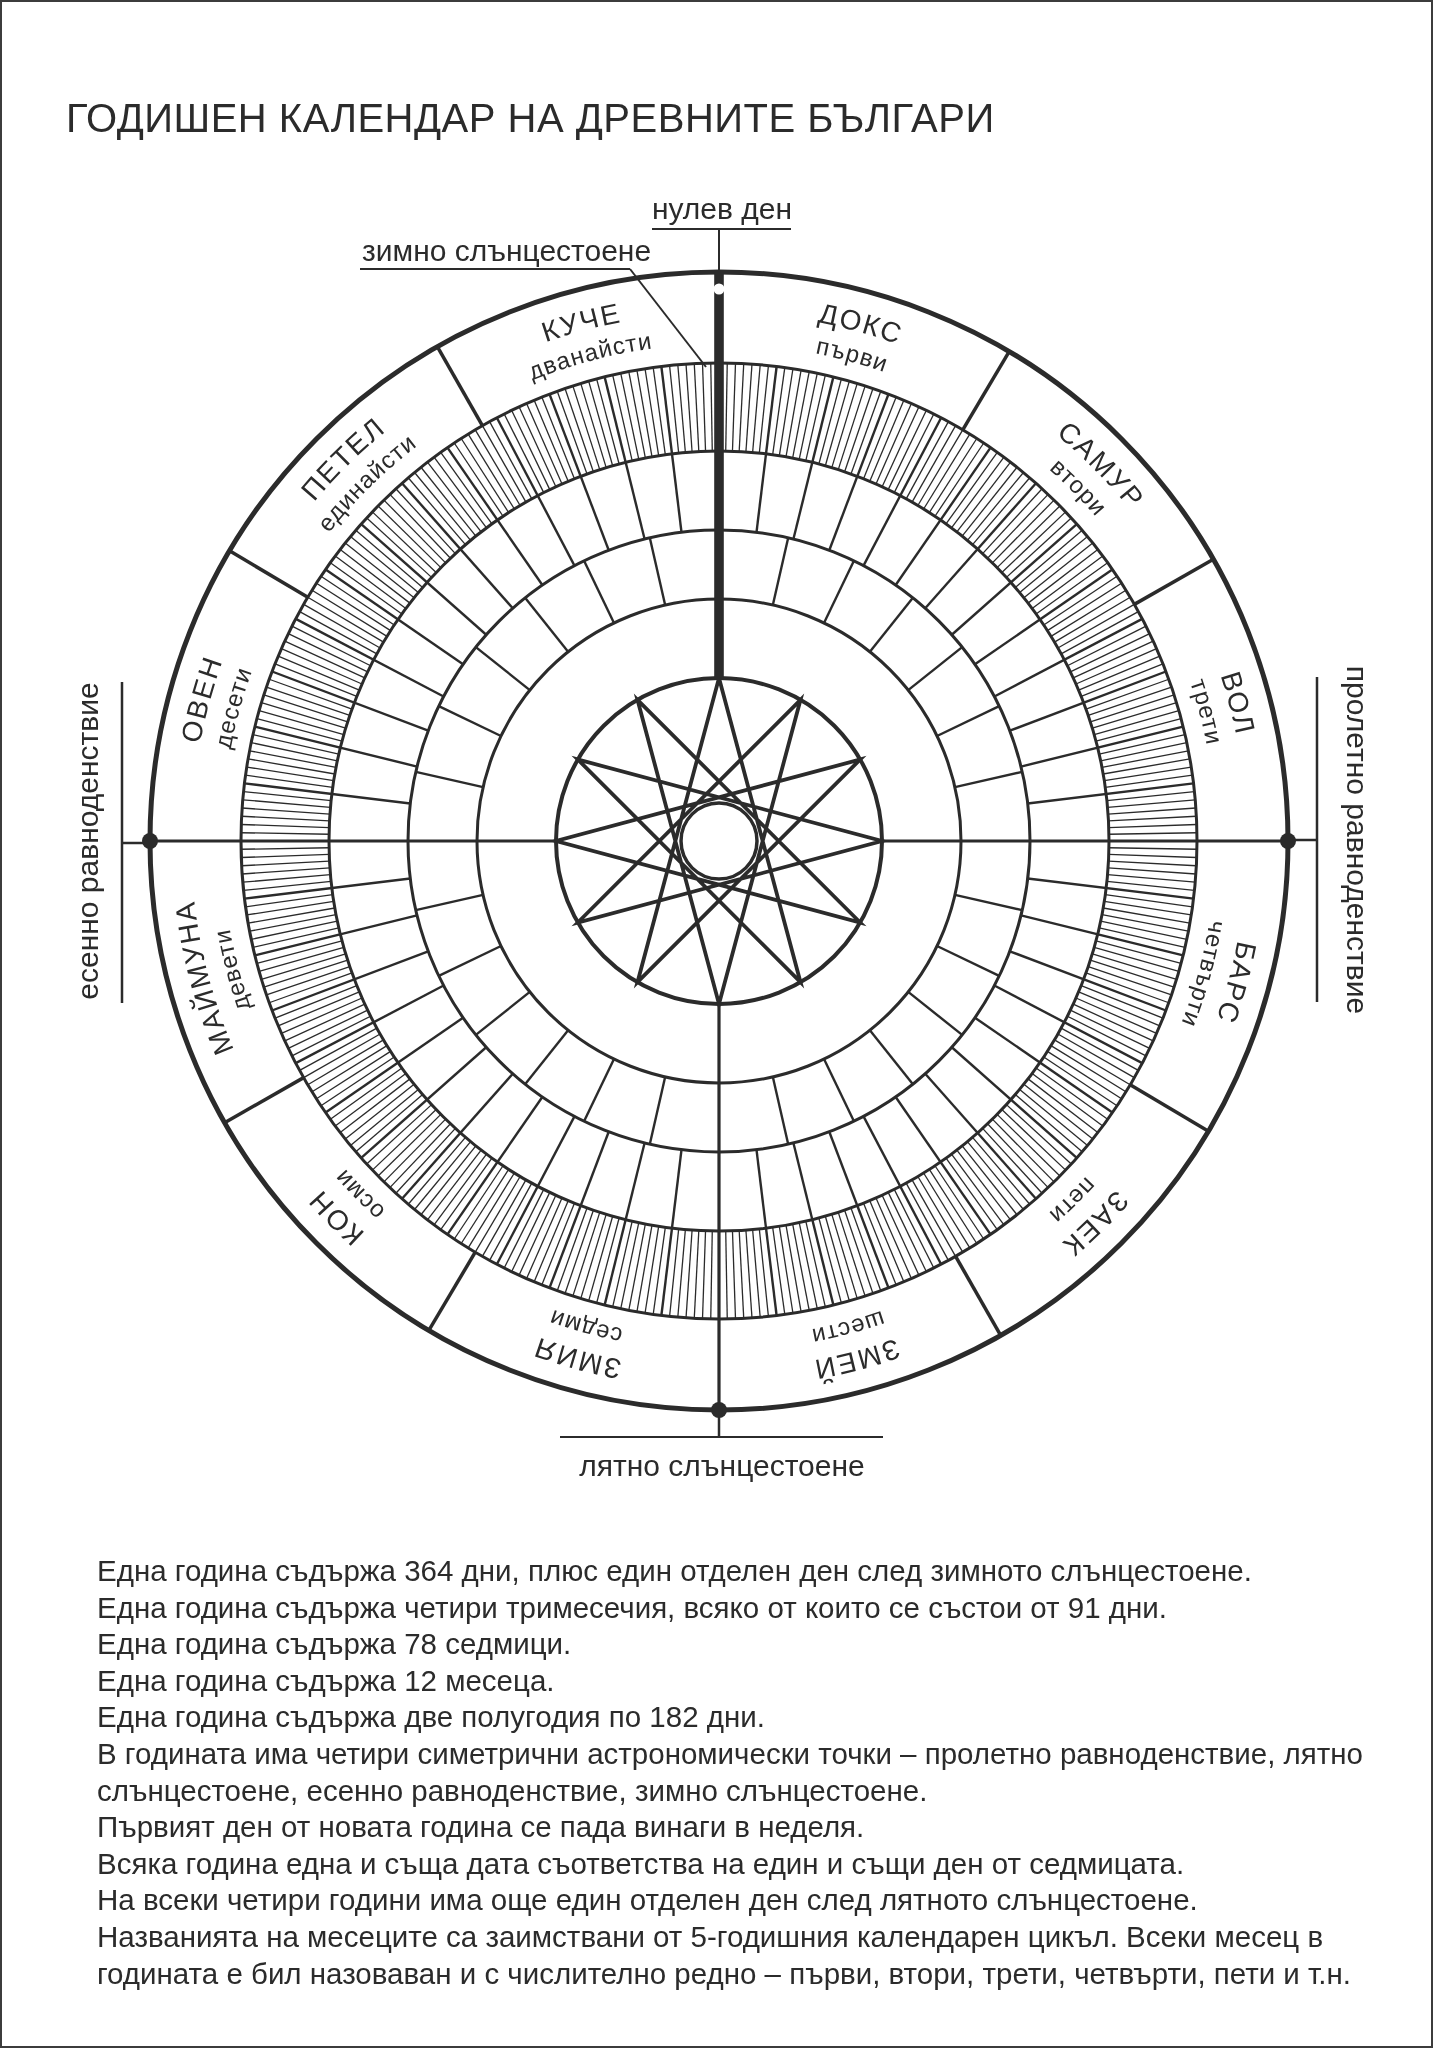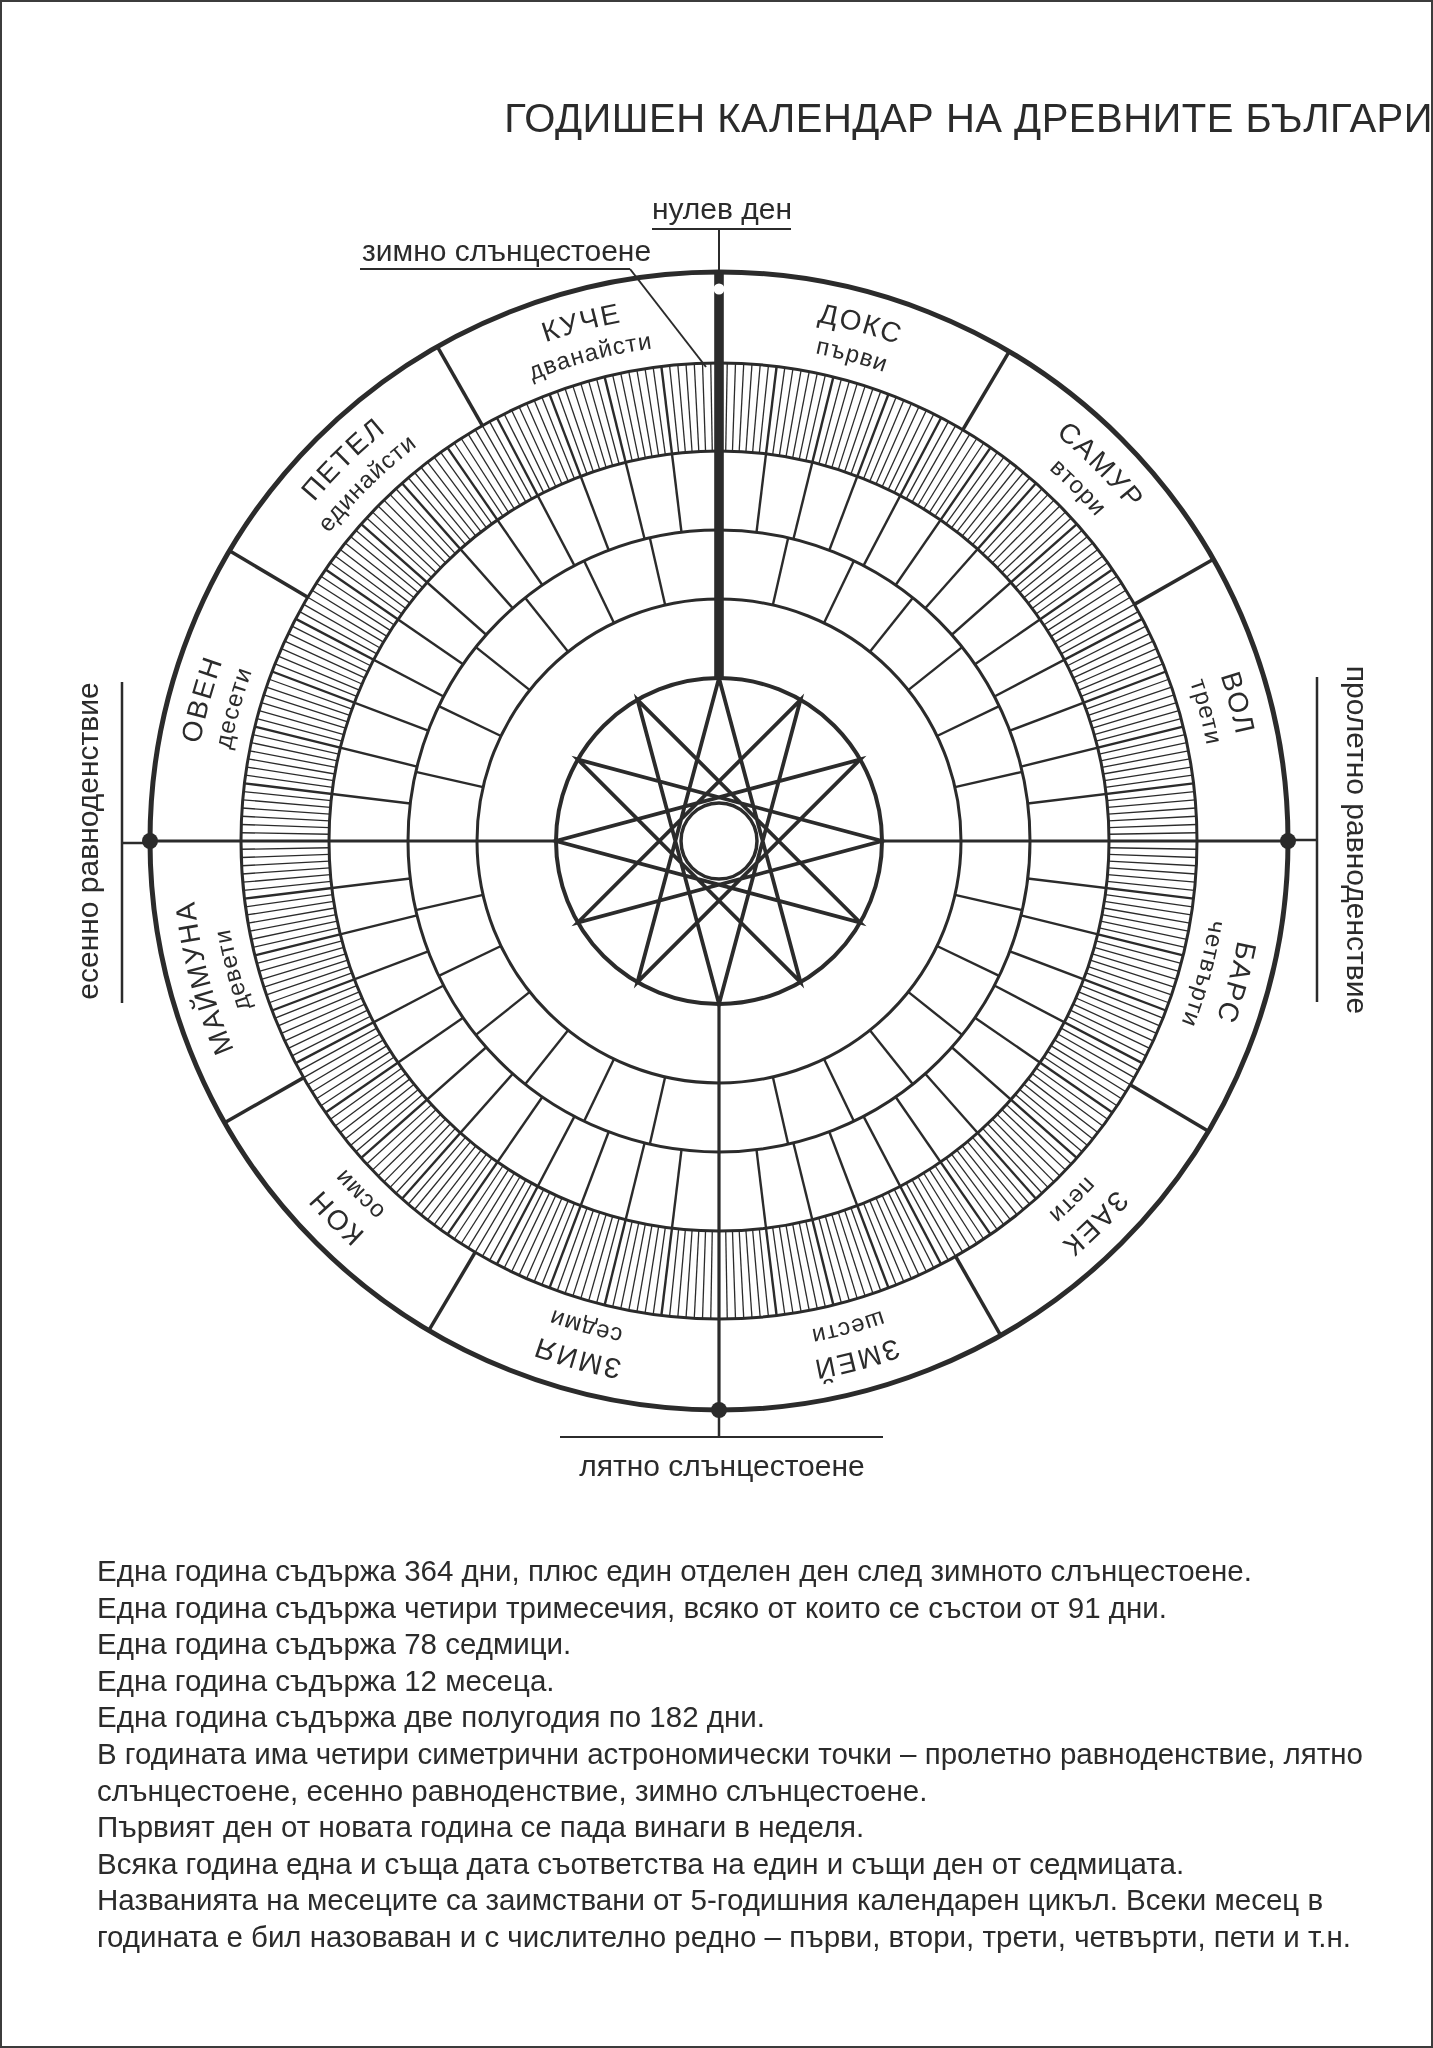--- a/index.html
+++ b/index.html
@@ -4,21 +4,21 @@
 <style>
   html,body{margin:0;padding:0;background:#e8e8e8;}
   .page{
     position:relative; width:1433px; height:2048px; background:#ffffff;
     margin:0 auto; overflow:hidden;
     outline:2px solid #3c3c3c; outline-offset:-2px;
     font-family:"Liberation Sans", sans-serif; color:#2b2b2b;
   }
   .title{
     position:absolute; top:96px; left:0; right:0; padding-left:66px;
-    text-align:right; font-size:40px; letter-spacing:.5px; font-weight:400;
+    text-align:left; font-size:40px; letter-spacing:.5px; font-weight:400;
     color:#2b2b2b; white-space:nowrap;
   }
   svg.wheel{ position:absolute; left:0; top:0; width:1433px; height:2048px; }
   svg.wheel text{ font-family:"Liberation Sans", sans-serif; fill:#2b2b2b; }
   .callout{ font-size:30px; }
   .mname{ font-size:28px; letter-spacing:2px; }
   .mord{ font-size:24px; letter-spacing:1px; }
   .notes{
     position:absolute; left:97px; top:1553px; width:1320px;
     font-size:29.5px; line-height:36.6px; color:#2b2b2b;
@@ -544,17 +544,18 @@
   <div class="notes" id="notes">
       <div>Една година съдържа 364 дни, плюс един отделен ден след зимното слънцестоене.</div>
       <div>Една година съдържа четири тримесечия, всяко от които се състои от 91 дни.</div>
       <div>Една година съдържа 78 седмици.</div>
       <div>Една година съдържа 12 месеца.</div>
       <div>Една година съдържа две полугодия по 182 дни.</div>
       <div>В годината има четири симетрични астрономически точки – пролетно равноденствие, лятно</div>
       <div>слънцестоене, есенно равноденствие, зимно слънцестоене.</div>
       <div>Първият ден от новата година се пада винаги в неделя.</div>
       <div>Всяка година една и съща дата съответства на един и същи ден от седмицата.</div>
+      <div>На всеки четири години има още един отделен ден след лятното слънцестоене.</div>
       <div>Названията на месеците са заимствани от 5-годишния календарен цикъл. Всеки месец в</div>
       <div>годината е бил назоваван и с числително редно – първи, втори, трети, четвърти, пети и т.н.</div>
     </div>
 
 </div>
 
 </body></html>

